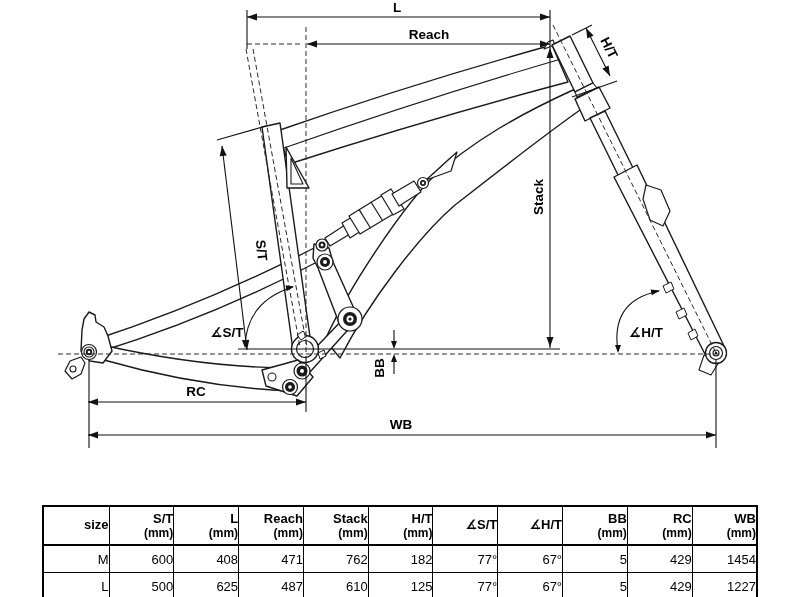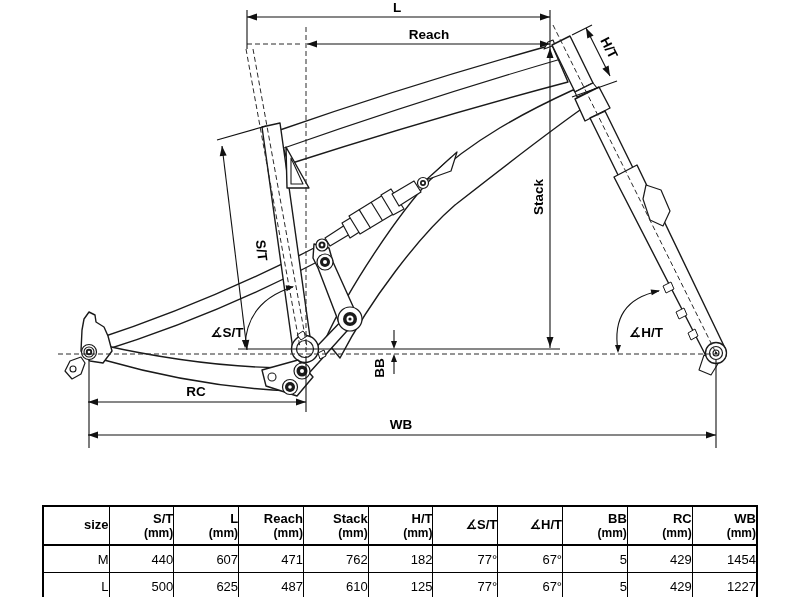--- a/index.html
+++ b/index.html
@@ -239,22 +239,22 @@
       </th>
       <th>
         <div class="h-label">WB</div>
         <div class="h-unit">(mm)</div>
       </th>
     </tr>
   </thead>
   <tbody>
     <tr>
       <td>M</td>
-      <td>440</td>
-      <td>607</td>
+      <td>600</td>
+      <td>408</td>
       <td>471</td>
       <td>762</td>
       <td>182</td>
       <td>77°</td>
       <td>67°</td>
       <td>5</td>
       <td>429</td>
       <td>1454</td>
     </tr>
     <tr>

